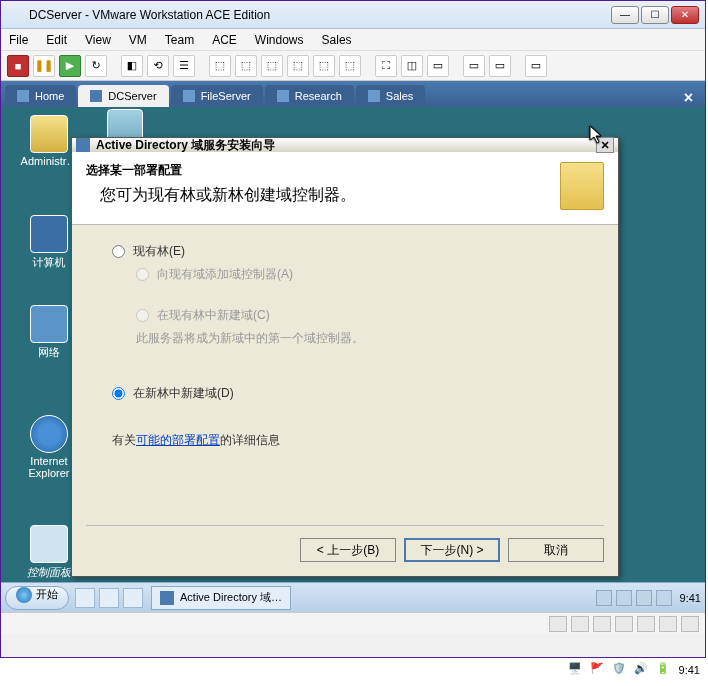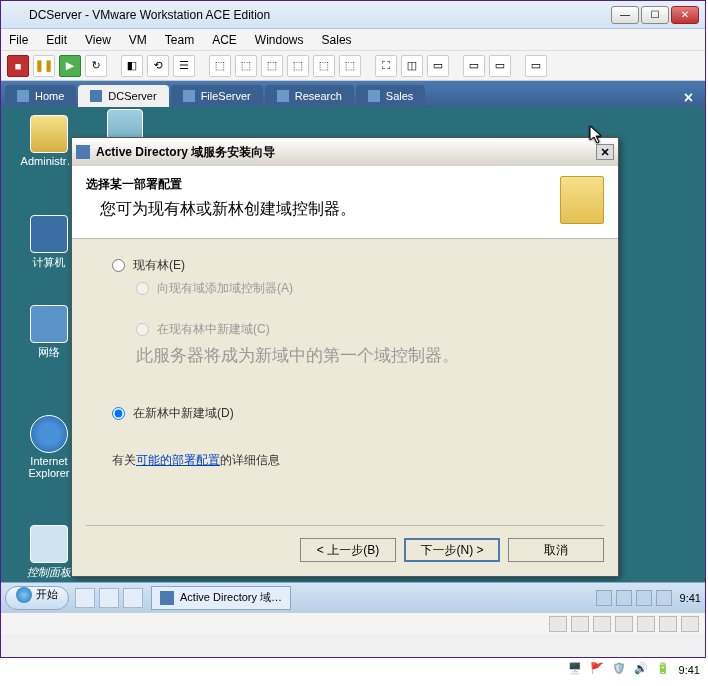--- a/index.html
+++ b/index.html
@@ -49,33 +49,33 @@
 .desk-icon.network { left:16px; top:198px; }
 .desk-icon.ie { left:16px; top:308px; }
 .desk-icon.ie .di-img { background:radial-gradient(circle,#4a90d8 40%,#2060a0); border-radius:50%; }
 .desk-icon.cpanel { left:16px; top:418px;font-style:italic; }
 .desk-icon.cpanel .di-img { background:#d0e4f0; }
 .recycle { position:absolute; left:100px; top:2px; width:48px; height:48px; }
 .recycle .bin { width:36px; height:40px; margin:0 auto; background:linear-gradient(#a0d0e0,#70a8c0); border-radius:4px 4px 8px 8px; border:1px solid #fff; }
 
 
 .dialog { position:absolute; left:70px; top:30px; width:548px; height:440px; background:#ece9d8; border:1px solid #555; box-shadow:2px 2px 6px rgba(0,0,0,0.4); }
-.dlg-title { height:28px; background:linear-gradient(#fff,#d8d4c8); display:flex; align-items:center; padding:0 4px; font-size:12px; font-weight:bold; }
+.dlg-title { height:14px; background:linear-gradient(#fff,#d8d4c8); display:flex; align-items:center; padding:0 4px; font-size:12px; font-weight:bold; }
 .dlg-title .dicon { width:14px; height:14px; background:#4a7ab0; margin-right:6px; }
 .dlg-title .dclose { margin-left:auto; width:18px; height:16px; border:1px solid #888; background:#ddd; text-align:center; line-height:14px; font-size:11px; cursor:pointer; }
 .dlg-header { background:#fff; border-bottom:1px solid #bbb; padding:10px 14px 14px; display:flex; align-items:flex-start; }
 .dlg-header .book { width:44px; height:48px; margin-left:auto; background:linear-gradient(#f5e08a,#e4c050); border:1px solid #c0a030; border-radius:2px; }
 .dlg-header h3 { font-size:12px; font-weight:bold; margin-bottom:6px; }
 .dlg-header p { font-size:16px; color:#000; }
 .dlg-body { padding:18px 28px 10px 40px; font-size:12px; color:#333; }
 .radio-row { display:flex; align-items:center; gap:8px; margin-bottom:6px; }
 .radio-row input { cursor:pointer; }
 .radio-row.disabled { color:#9a9a9a; }
 .sub-indent { margin-left:24px; }
-.helper-text { margin-left:24px; font-size:17px; color:#999; margin-bottom:14px; }
+.helper-text { margin-left:24px; font-size:12px; color:#999; margin-bottom:14px; }
 .link-row { margin-top:30px; font-size:12px; }
 .link-row a { color:#0040c0; text-decoration:underline; cursor:pointer; }
 .dlg-buttons { position:absolute; bottom:14px; right:14px; display:flex; gap:8px; border-top:1px solid #bbb; padding-top:12px; width:calc(100% - 28px); justify-content:flex-end; left:14px; }
 .dlg-buttons button { min-width:96px; height:24px; font-size:12px; background:#ece9d8; border:1px solid #888; cursor:pointer; }
 .dlg-buttons button.default { border:2px solid #4a7ab0; }
 
 
 .guest-taskbar { position:absolute; bottom:0; left:0; right:0; height:30px; background:linear-gradient(#d4e4f4,#b8d0e8); border-top:1px solid #8aa8c8; display:flex; align-items:center; padding:0 4px; font-size:11px; }
 .start-btn { height:24px; padding:0 10px; border-radius:12px; background:linear-gradient(#f0f6fc,#c8dcf0); border:1px solid #8aa8c8; display:flex; align-items:flex-start; gap:4px; cursor:pointer; }
 .start-btn .orb { width:16px; height:16px; border-radius:50%; background:radial-gradient(circle,#80c8f0,#2070c0); }

